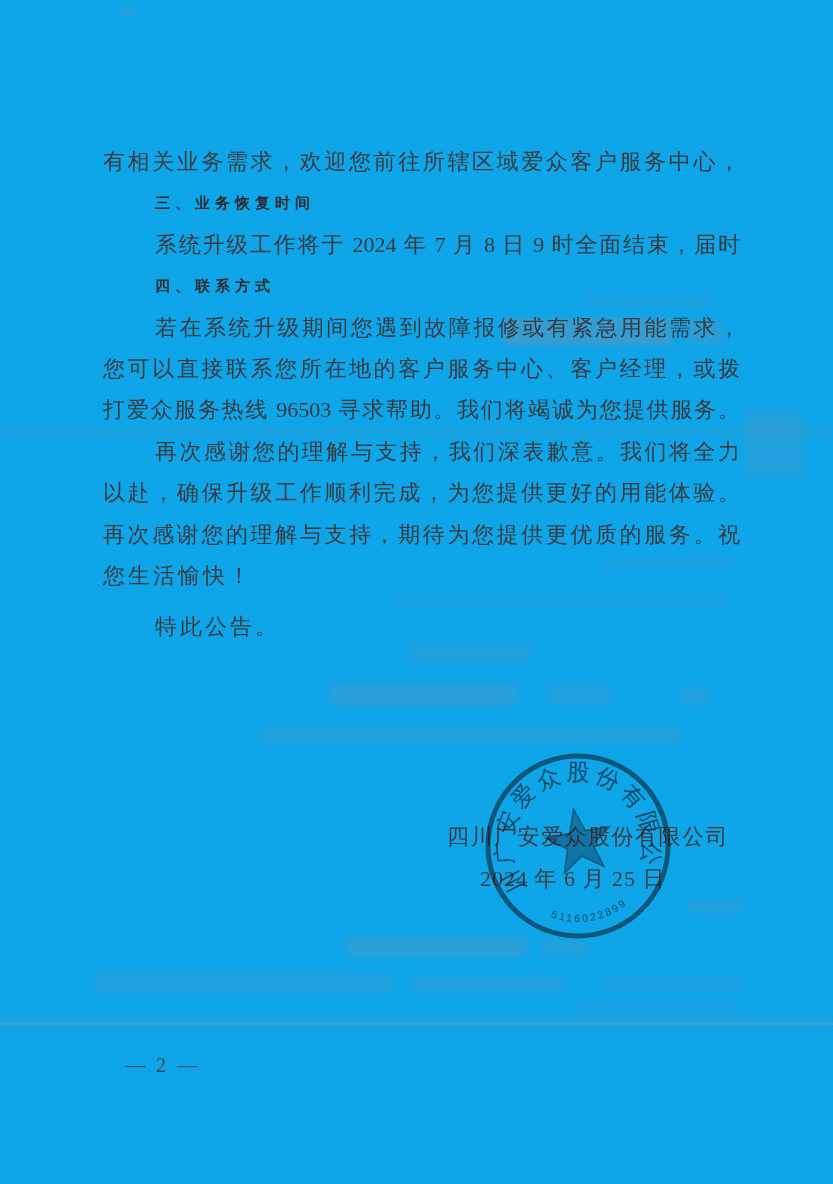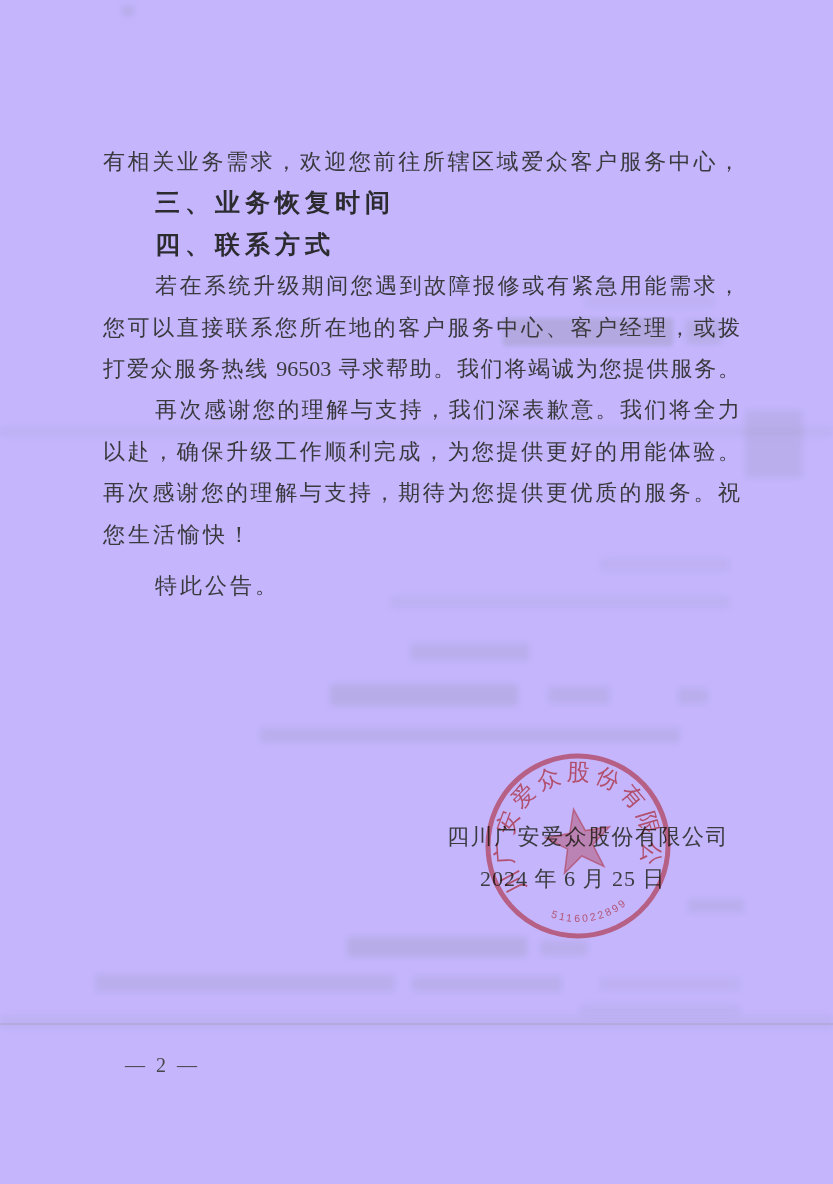--- a/index.html
+++ b/index.html
@@ -1,37 +1,37 @@
 <!DOCTYPE html>
 <html><head>
 <meta charset="utf-8">
 <style>
   html,body{margin:0;padding:0;background:#e8e8e8;}
   .page{
     position:relative;
     width:833px;height:1184px;
-    background:#c4b5fd;
+    background:#0ea5e9;
     overflow:hidden;
     font-family:"Liberation Serif","DejaVu Serif",serif;
     color:#38383c;
   }
   
   .content{
     position:absolute;left:103px;top:141px;width:637px;
   }
   .ln{
     height:41.4px;line-height:41.4px;
     font-size:22px;letter-spacing:3px;
     color:#3a3a3e;
   }
   .ln.indent{padding-left:52px;}
   .ln.just{letter-spacing:0;text-align:justify;text-align-last:justify;}
   .ln.head{
     font-family:"Liberation Sans","DejaVu Sans",sans-serif;
-    font-weight:700;font-size:25px;letter-spacing:5px;color:#2c2c30;
+    font-weight:700;font-size:15px;letter-spacing:5px;color:#2c2c30;
   }
   .ln.gap-before{margin-top:10px;}
   
   .sig-company{
     position:absolute;left:447px;top:822px;
     font-size:22px;letter-spacing:1.5px;color:#3b3b40;white-space:nowrap;
   }
   .sig-date{
     position:absolute;left:480px;top:864px;
     font-size:22px;letter-spacing:1px;color:#3b3b40;white-space:nowrap;
@@ -80,20 +80,21 @@
   <div class="art a16" style="left:95px;top:974px;width:300px;height:18px;"></div>
   <div class="art a16" style="left:412px;top:976px;width:150px;height:16px;"></div>
   <div class="art a10" style="left:600px;top:977px;width:140px;height:14px;"></div>
   <div class="art a10" style="left:580px;top:1004px;width:160px;height:12px;"></div>
   <div class="art a10" style="left:0px;top:1015px;width:833px;height:14px;"></div>
   <div class="scanline" style="left:0px;top:1023px;width:833px;height:2px;"></div>
 
   <div class="content">
     <div class="ln just">有相关业务需求，欢迎您前往所辖区域爱众客户服务中心，</div>
     <div class="ln head indent">三、业务恢复时间</div>
+    <div class="ln just indent">系统升级工作将于 2024 年 7 月 8 日 9 时全面结束，届时</div>
     <div class="ln head indent">四、联系方式</div>
     <div class="ln just indent">若在系统升级期间您遇到故障报修或有紧急用能需求，</div>
     <div class="ln just">您可以直接联系您所在地的客户服务中心、客户经理，或拨</div>
     <div class="ln just">打爱众服务热线 96503 寻求帮助。我们将竭诚为您提供服务。</div>
     <div class="ln just indent">再次感谢您的理解与支持，我们深表歉意。我们将全力</div>
     <div class="ln just">以赴，确保升级工作顺利完成，为您提供更好的用能体验。</div>
     <div class="ln just">再次感谢您的理解与支持，期待为您提供更优质的服务。祝</div>
     <div class="ln">您生活愉快！</div>
     <div class="ln indent gap-before">特此公告。</div>
   </div>

